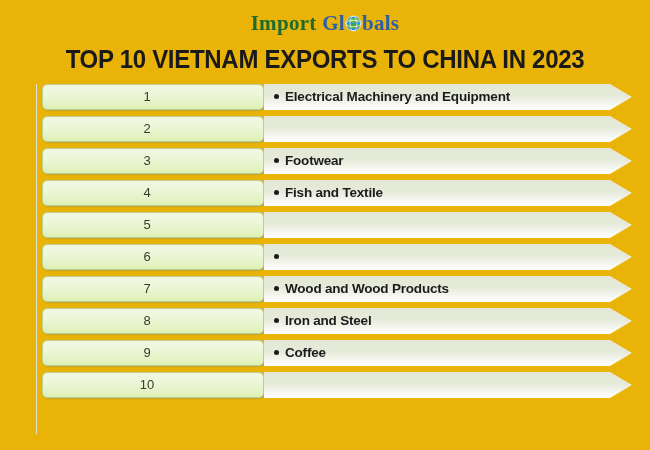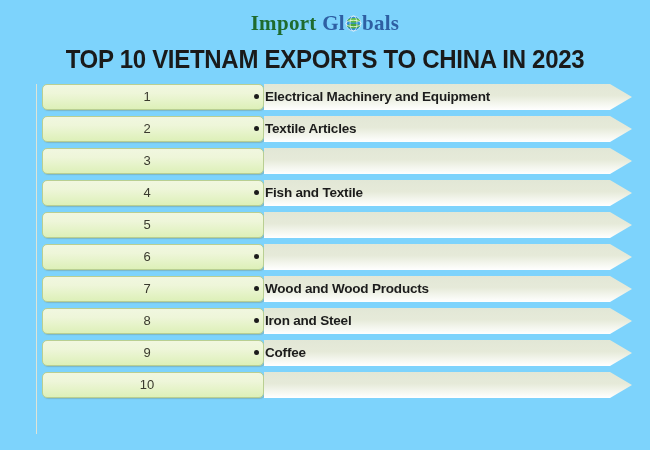--- a/index.html
+++ b/index.html
@@ -11,21 +11,21 @@
     height: 450px;
     background: #ffffff;
     font-family: "Liberation Sans", sans-serif;
     overflow: hidden;
   }
 
   #page {
     position: relative;
     width: 650px;
     height: 450px;
-    background: #7dd3fc;
+    background: #eab308;
   }
 
   
   .logo {
     position: absolute;
     top: 10px;
     left: 0;
     width: 650px;
     text-align: center;
     font-family: "Liberation Serif", serif;
@@ -119,21 +119,21 @@
     left: 228px;
     top: 0;
     width: 368px;
     height: 26px;
     background: linear-gradient(to bottom, #e2e7d6 0%, #e6ead9 45%, #f4f6ee 75%, #ffffff 100%);
     -webkit-clip-path: polygon(0 0, calc(100% - 22px) 0, 100% 50%, calc(100% - 22px) 100%, 0 100%);
     clip-path: polygon(0 0, calc(100% - 22px) 0, 100% 50%, calc(100% - 22px) 100%, 0 100%);
   }
   .arrow-label {
     position: absolute;
-    left: 212px;
+    left: 232px;
     top: 0;
     height: 26px;
     line-height: 25px;
     font-family: "Liberation Sans", sans-serif;
     font-size: 13.5px;
     font-weight: bold;
     color: #1c1c1c;
     white-space: nowrap;
     padding-left: 6px;
     letter-spacing: -0.2px;
@@ -173,26 +173,26 @@
         <div class="row">
           <div class="rank-box"></div>
           <div class="rank-num">1</div>
           <div class="arrow"></div>
           <div class="arrow-label"><span class="bullet"></span><span>Electrical Machinery and Equipment</span></div>
         </div>
         <div class="row">
           <div class="rank-box"></div>
           <div class="rank-num">2</div>
           <div class="arrow"></div>
-          <div class="arrow-label"><span class="bullet"></span><span>Textile Articles</span></div>
         </div>
         <div class="row">
           <div class="rank-box"></div>
           <div class="rank-num">3</div>
           <div class="arrow"></div>
+          <div class="arrow-label"><span class="bullet"></span><span>Footwear</span></div>
         </div>
         <div class="row">
           <div class="rank-box"></div>
           <div class="rank-num">4</div>
           <div class="arrow"></div>
           <div class="arrow-label"><span class="bullet"></span><span>Fish and Textile</span></div>
         </div>
         <div class="row">
           <div class="rank-box"></div>
           <div class="rank-num">5</div>

